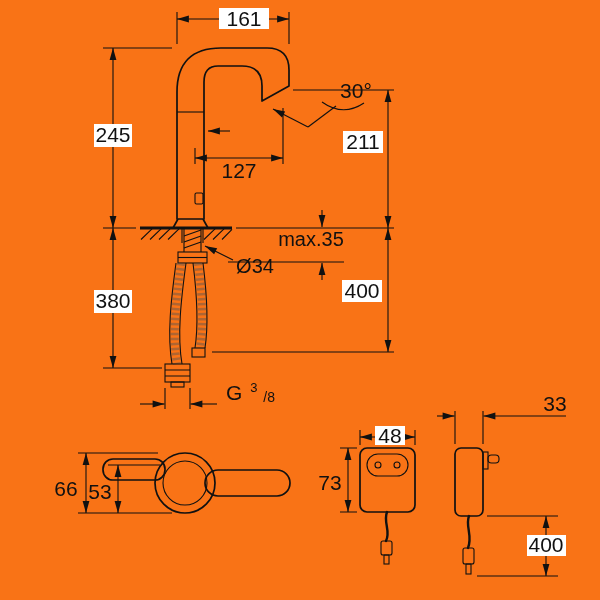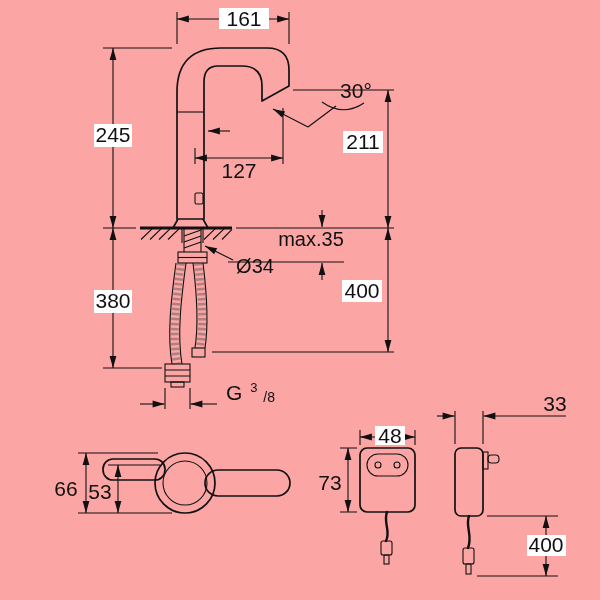--- a/index.html
+++ b/index.html
@@ -1,16 +1,16 @@
 <!DOCTYPE html>
 <html><head>
 <meta charset="utf-8">
 <style>
   html,body{margin:0;padding:0;background:#fff;}
-  .stage{position:relative;width:600px;height:600px;background:#fca5a5;overflow:hidden;text-decoration:underline;}
+  .stage{position:relative;width:600px;height:600px;background:#f97316;overflow:hidden;text-decoration:underline;}
   svg{display:block;}
   text{font-family:"Liberation Sans","DejaVu Sans",sans-serif;fill:#111;}
   .lbl{font-size:21px;}
   .lbl-sm{font-size:20px;}
   .ol{fill:none;stroke:#111;stroke-width:1.7;stroke-linejoin:round;stroke-linecap:round;}
   .thin{fill:none;stroke:#111;stroke-width:1.1;}
   .dim{fill:none;stroke:#111;stroke-width:1.1;}
   .thick{fill:none;stroke:#111;stroke-width:3;}
   .hose-core{fill:none;stroke:#555;stroke-width:8;stroke-dasharray:2.5 2.5;opacity:.45;}
   .cable{fill:none;stroke:#111;stroke-width:2.4;stroke-linecap:round;}

